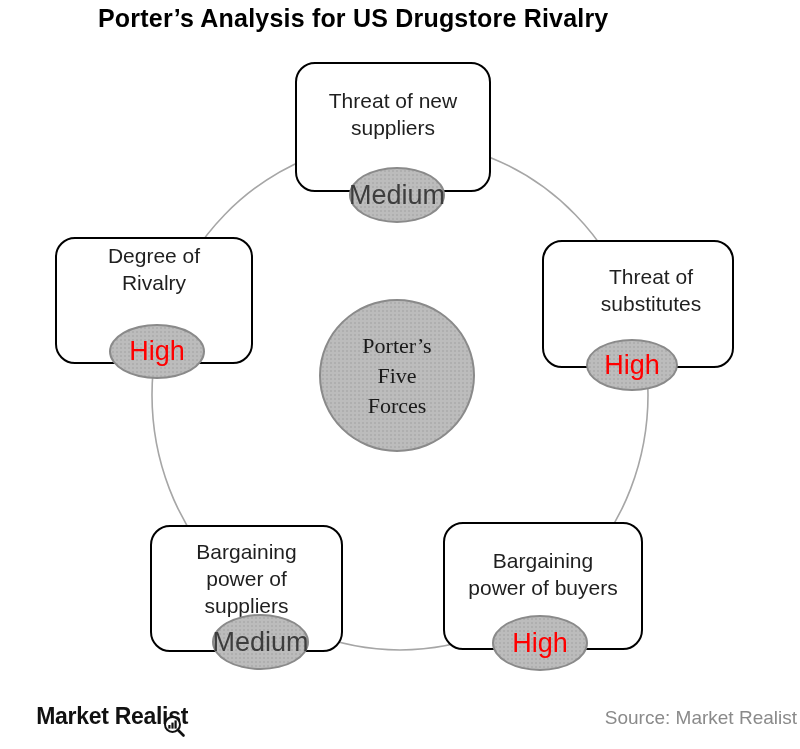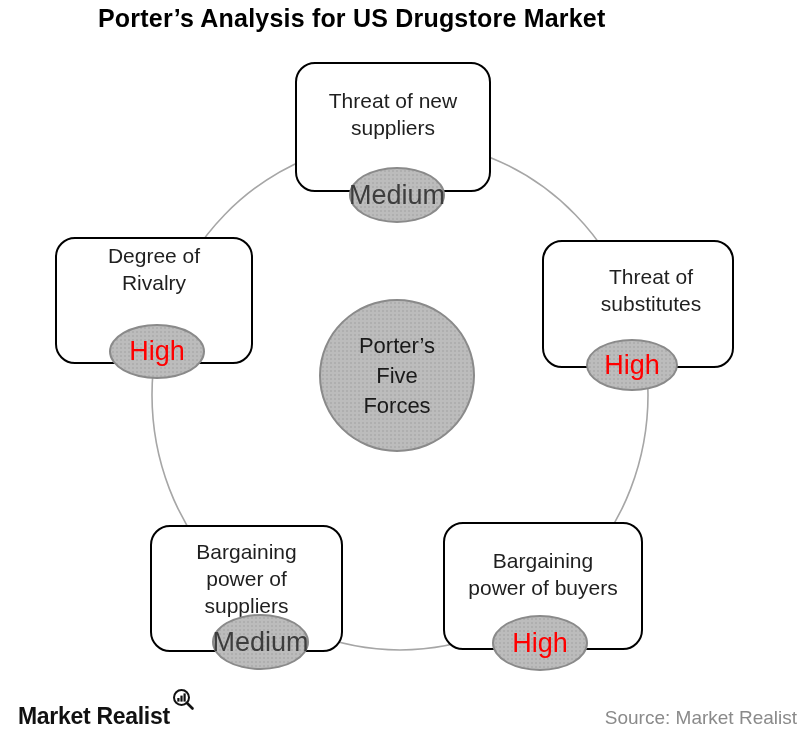--- a/index.html
+++ b/index.html
@@ -54,44 +54,44 @@
   .center-circle {
     position:absolute; left:319px; top:299px; width:156px; height:153px;
     z-index:2; box-sizing:border-box; border-radius:50%;
     background-color:var(--gray-fill,#bcbcbc);
     background-image:radial-gradient(rgba(0,0,0,0.07) 1px, transparent 1.2px);
     background-size:4px 4px;
     border:2px solid var(--gray-border,#8a8a8a);
     display:flex; align-items:center; justify-content:center;
     color:#1a1a1a; font-size:22px; line-height:30px; text-align:center;
   }
-  .center-label { white-space:pre-line; }
+  .center-label { white-space:pre-line;font-family:Liberation Serif, serif; }
 
   .logo {
     position:absolute; left:0; top:703px; width:188px; height:43px;
     background:#ffffff; z-index:2;
-    display:flex; align-items:flex-start;
+    display:flex; align-items:flex-end;flex-direction:column;
   }
   .logo-text {
     margin-left:18px; font-size:23px; font-weight:bold; color:#111111;
     letter-spacing:-0.3px; white-space:nowrap;
   }
   .logo-icon { margin-left:1px; margin-top:-16px; }
 
   .source {
     position:absolute; right:3px; top:707px; z-index:2;
     font-size:19px; color:var(--muted,#8a8a8a); white-space:nowrap;
   }
 </style>
 </head>
 <body>
 
 <div class="stage">
 
-  <h1 class="title">Porter’s Analysis for US Drugstore Market</h1>
+  <h1 class="title">Porter’s Analysis for US Drugstore Rivalry</h1>
 
   <svg class="cycle" width="800" height="749" viewBox="0 0 800 749" aria-hidden="true">
     <ellipse cx="400" cy="395" rx="248" ry="255"></ellipse>
   </svg>
 
   <div class="node node-top">
     <div class="node-label">Threat of new
 suppliers</div>
   </div>
   <div class="badge badge-top rating-medium">

